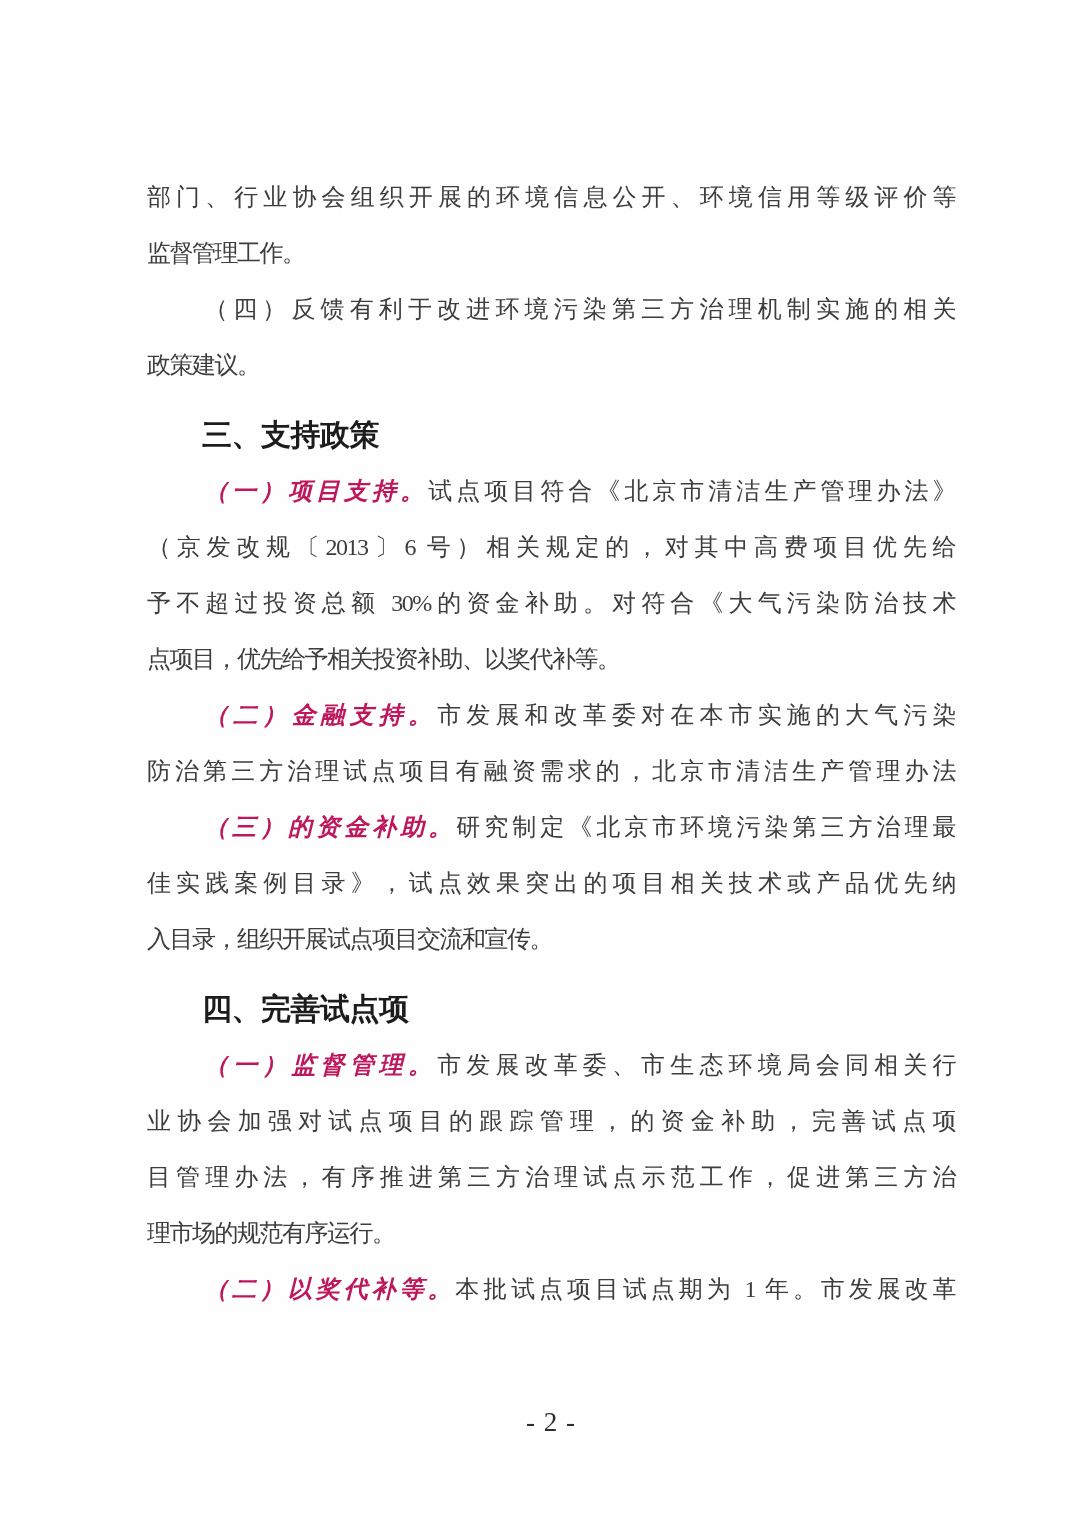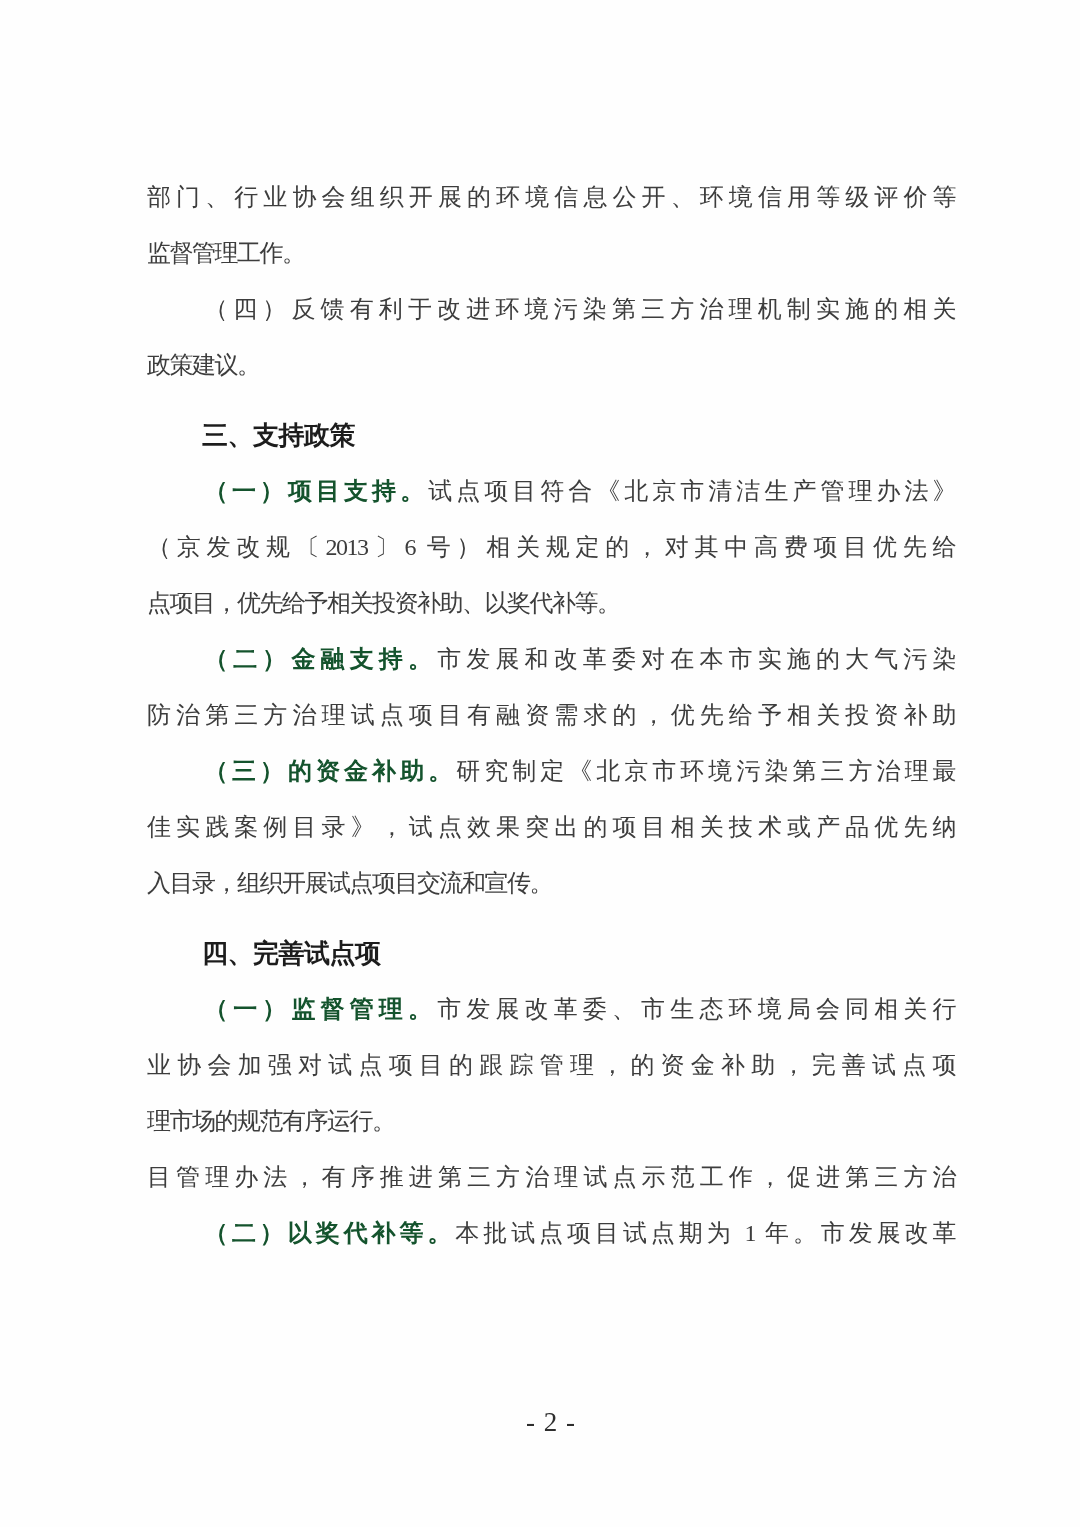--- a/index.html
+++ b/index.html
@@ -35,30 +35,31 @@
     white-space: normal;
     text-align: justify;
     text-align-last: justify;
   }
   .ln.ind {
     padding-left: 57px;
   }
   .heading {
     margin: 0;
     padding: 14px 0 0 57px;
-    font-size: 26px;
+    font-size: 30px;
     letter-spacing: -0.5px;
     line-height: 54px;
     font-weight: 700;
     color: #1c1c1c;
     font-family: "Liberation Sans", "DejaVu Sans", sans-serif;
   }
   .lead {
     font-weight: 700;
-    color: #14532d;
+    color: #be185d;
+    font-style: italic;
   }
   .footer {
     position: absolute;
     left: 145px;
     width: 812px;
     top: 1405px;
     text-align: center;
     font-size: 27px;
     line-height: 34px;
     color: #2e2e2e;
@@ -75,41 +76,42 @@
     <p class="ln">监督管理工作。</p>
     <p class="ln j ind">（四）反馈有利于改进环境污染第三方治理机制实施的相关</p>
     <p class="ln">政策建议。</p>
 
     <h2 class="heading">三、支持政策</h2>
 
     <p class="ln j ind">
       <span class="lead">（一）项目支持。</span><span>试点项目符合《北京市清洁生产管理办法》</span>
     </p>
     <p class="ln j">（京发改规〔2013〕6 号）相关规定的，对其中高费项目优先给</p>
+    <p class="ln j">予不超过投资总额 30%的资金补助。对符合《大气污染防治技术</p>
     <p class="ln">点项目，优先给予相关投资补助、以奖代补等。</p>
 
     <p class="ln j ind">
       <span class="lead">（二）金融支持。</span><span>市发展和改革委对在本市实施的大气污染</span>
     </p>
-    <p class="ln j">防治第三方治理试点项目有融资需求的，优先给予相关投资补助</p>
+    <p class="ln j">防治第三方治理试点项目有融资需求的，北京市清洁生产管理办法</p>
 
     <p class="ln j ind">
       <span class="lead">（三）的资金补助。</span><span>研究制定《北京市环境污染第三方治理最</span>
     </p>
     <p class="ln j">佳实践案例目录》，试点效果突出的项目相关技术或产品优先纳</p>
     <p class="ln">入目录，组织开展试点项目交流和宣传。</p>
 
     <h2 class="heading">四、完善试点项</h2>
 
     <p class="ln j ind">
       <span class="lead">（一）监督管理。</span><span>市发展改革委、市生态环境局会同相关行</span>
     </p>
     <p class="ln j">业协会加强对试点项目的跟踪管理，的资金补助，完善试点项</p>
+    <p class="ln j">目管理办法，有序推进第三方治理试点示范工作，促进第三方治</p>
     <p class="ln">理市场的规范有序运行。</p>
-    <p class="ln j">目管理办法，有序推进第三方治理试点示范工作，促进第三方治</p>
 
     <p class="ln j ind">
       <span class="lead">（二）以奖代补等。</span><span>本批试点项目试点期为 1 年。市发展改革</span>
     </p>
 
   </div>
 
   <div class="footer">- 2 -</div>
 </div>
 

